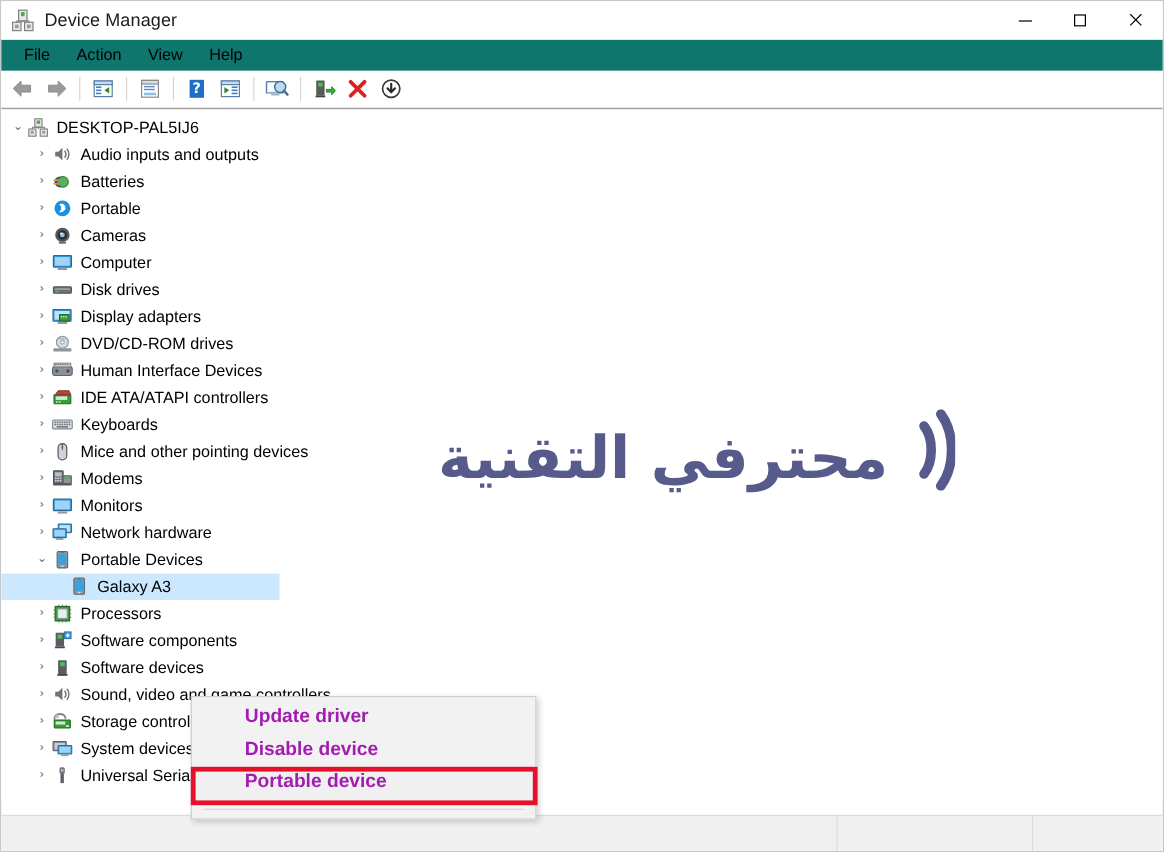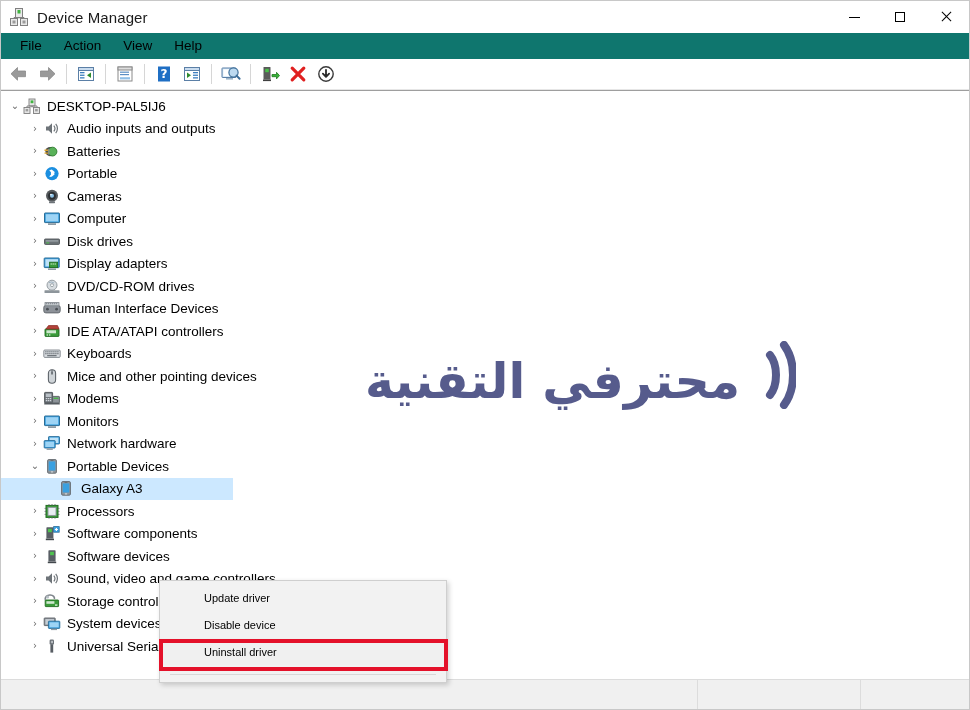--- a/index.html
+++ b/index.html
@@ -220,25 +220,26 @@
     box-shadow: 2px 2px 5px rgba(0,0,0,0.18);
     padding: 3px 0 3px 0;
     box-sizing: border-box;
     z-index: 40;
   }
   .ctx-item {
     height: 27px;
     display: flex;
     align-items: center;
     padding-left: 44px;
-    font-size: 11px;
-    color: #000000;
+    font-size: 16px;
+    color: #a21caf;
     white-space: nowrap;
     cursor: default;
     position: relative;
+    font-weight: bold;
   }
   .ctx-item.highlighted { background: #f0f0f0; }
   .ctx-sep {
     height: 1px;
     background: #d8d8d8;
     margin: 4px 10px 4px 10px;
   }
   .ctx-highlight-box {
     position: absolute;
     left: -1px;
@@ -786,21 +787,21 @@
           <path d="M40 4 C52 20 52 48 40 64" fill="none" stroke="#565b8c" stroke-width="8" stroke-linecap="round"></path>
           <path d="M26 14 C34 24 34 44 26 54" fill="none" stroke="#565b8c" stroke-width="8" stroke-linecap="round"></path>
         </svg>
       </span>
       <span>محترفي التقنية</span>
     </div>
 
     <div class="ctx-menu">
       <div class="ctx-item">Update driver</div>
       <div class="ctx-item">Disable device</div>
-      <div class="ctx-item highlighted">Uninstall driver</div>
+      <div class="ctx-item highlighted">Portable device</div>
       <div class="ctx-sep"></div>
       <div class="ctx-sep"></div>
 
       <div class="ctx-highlight-box"></div>
     </div>
 
   </div>
 
   <div class="statusbar">
     <div class="sb-pane p1"></div>

